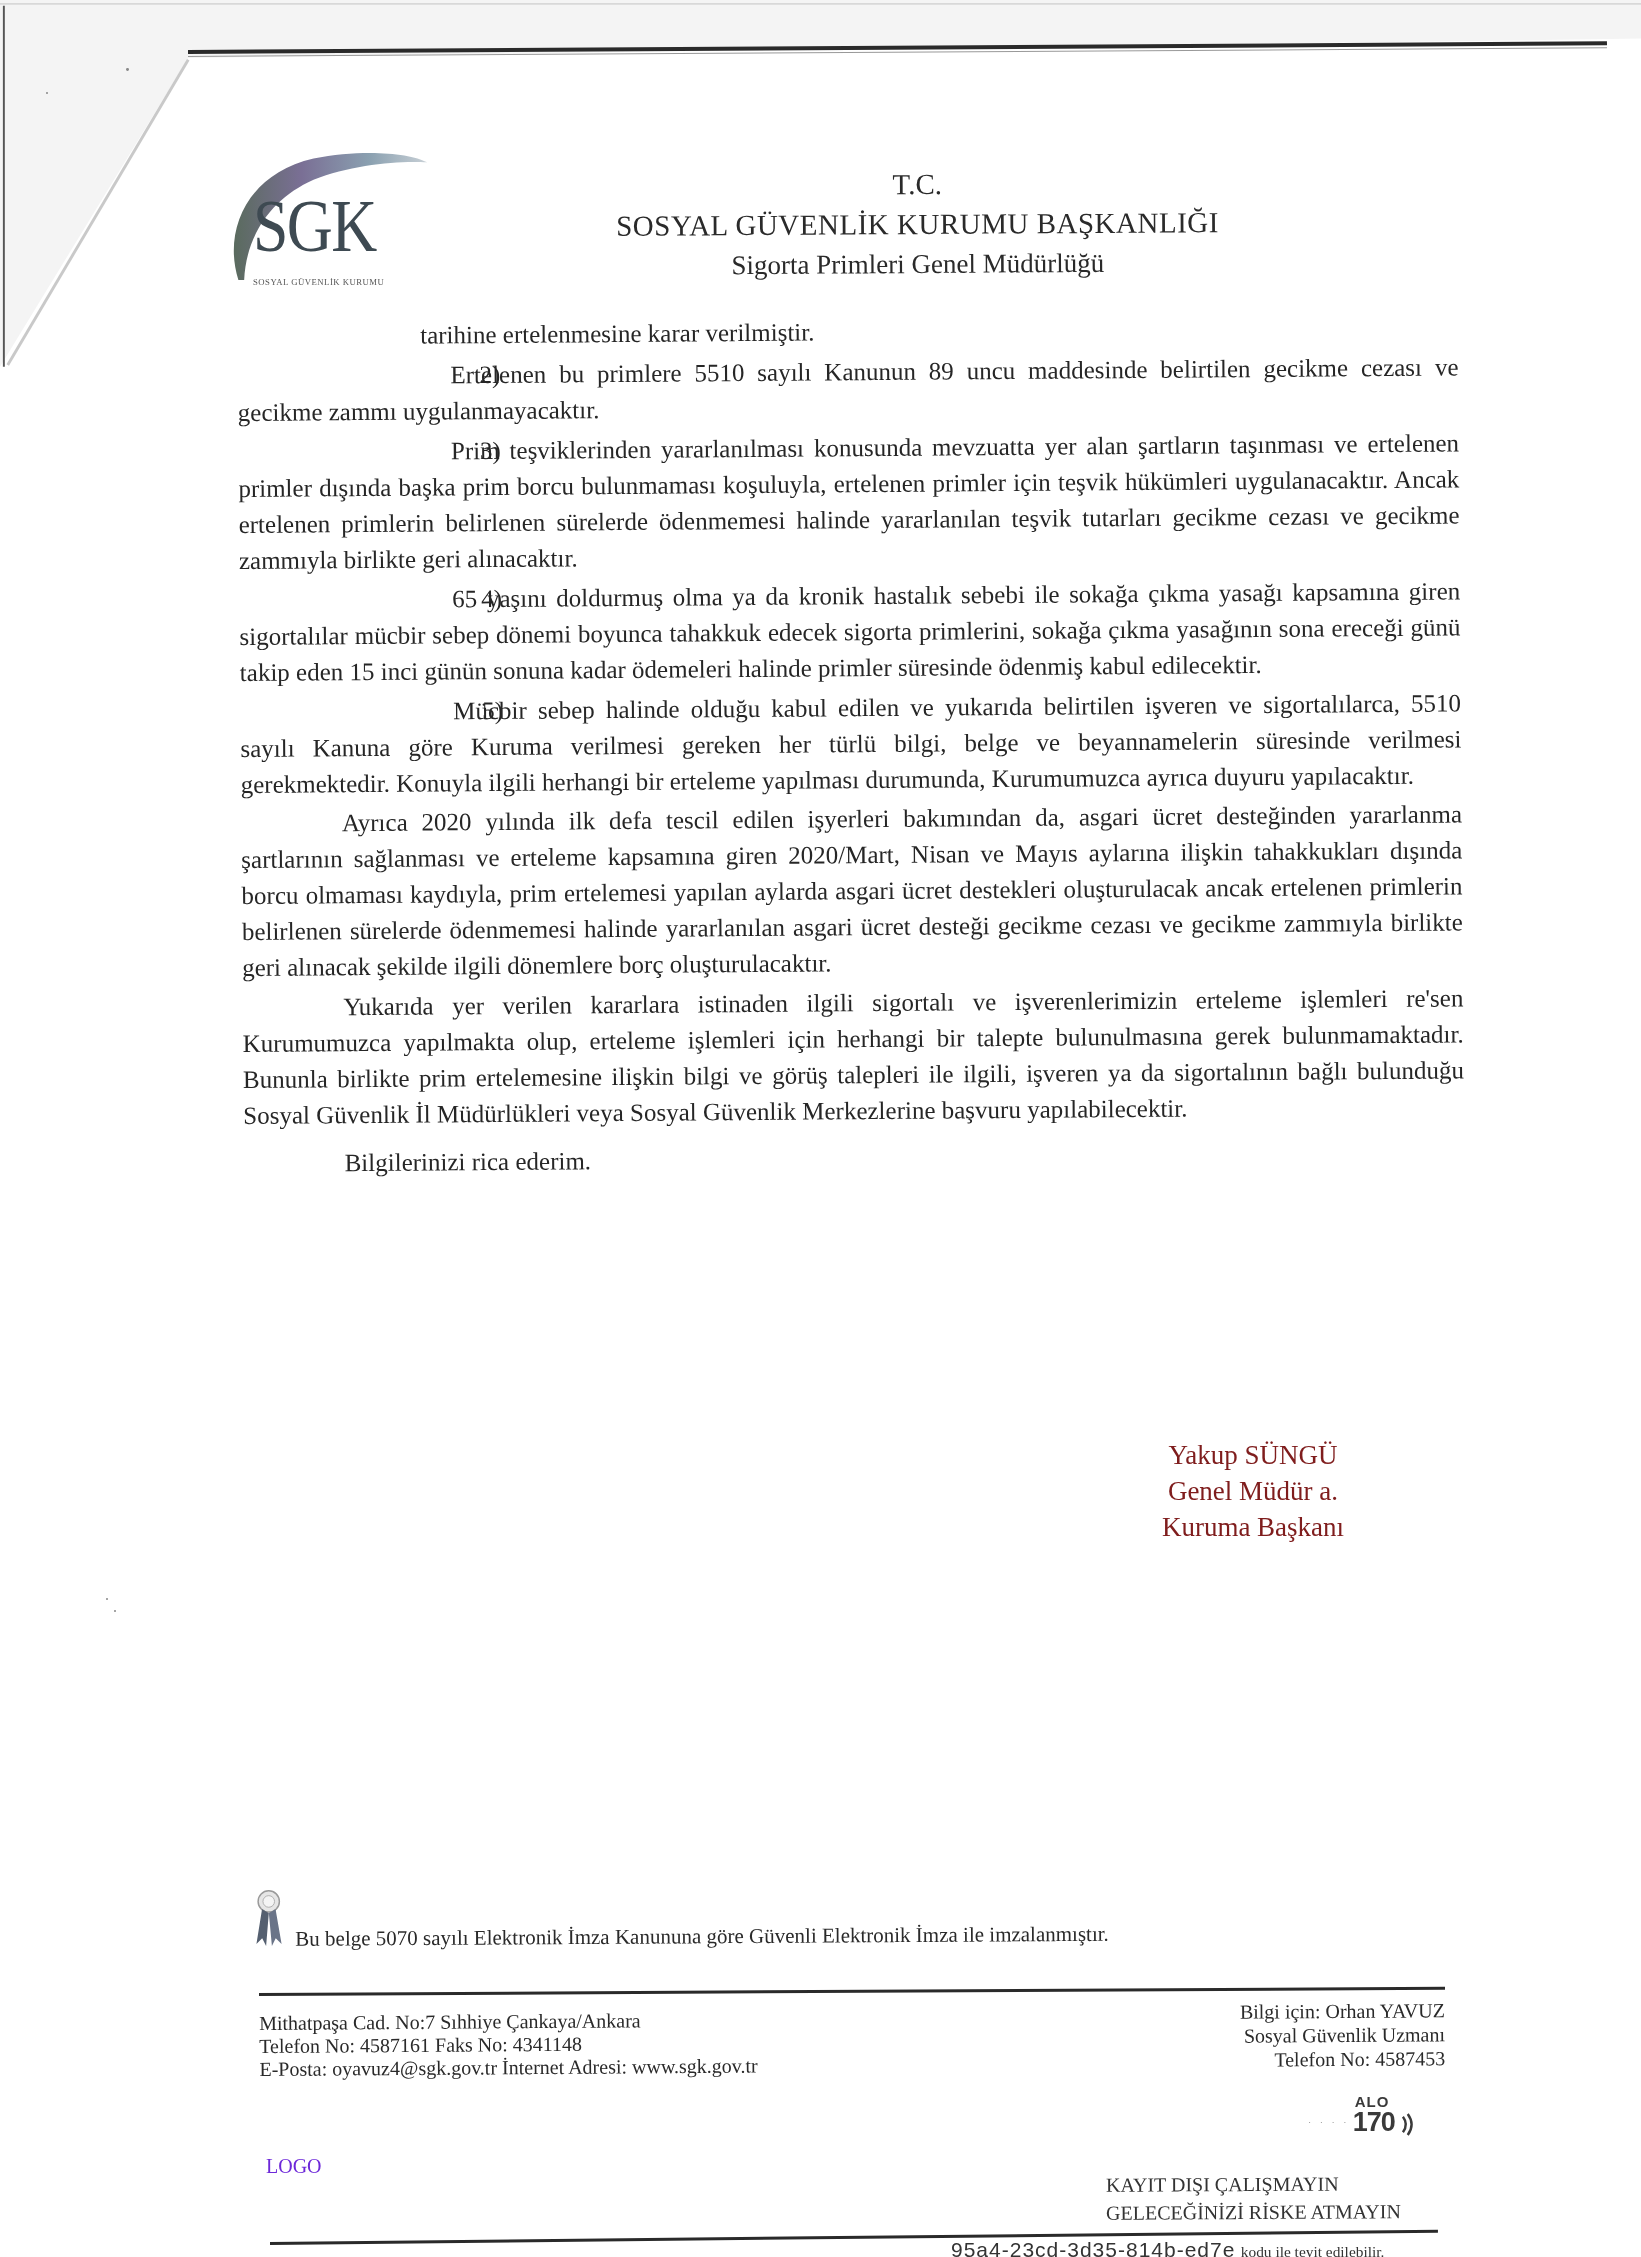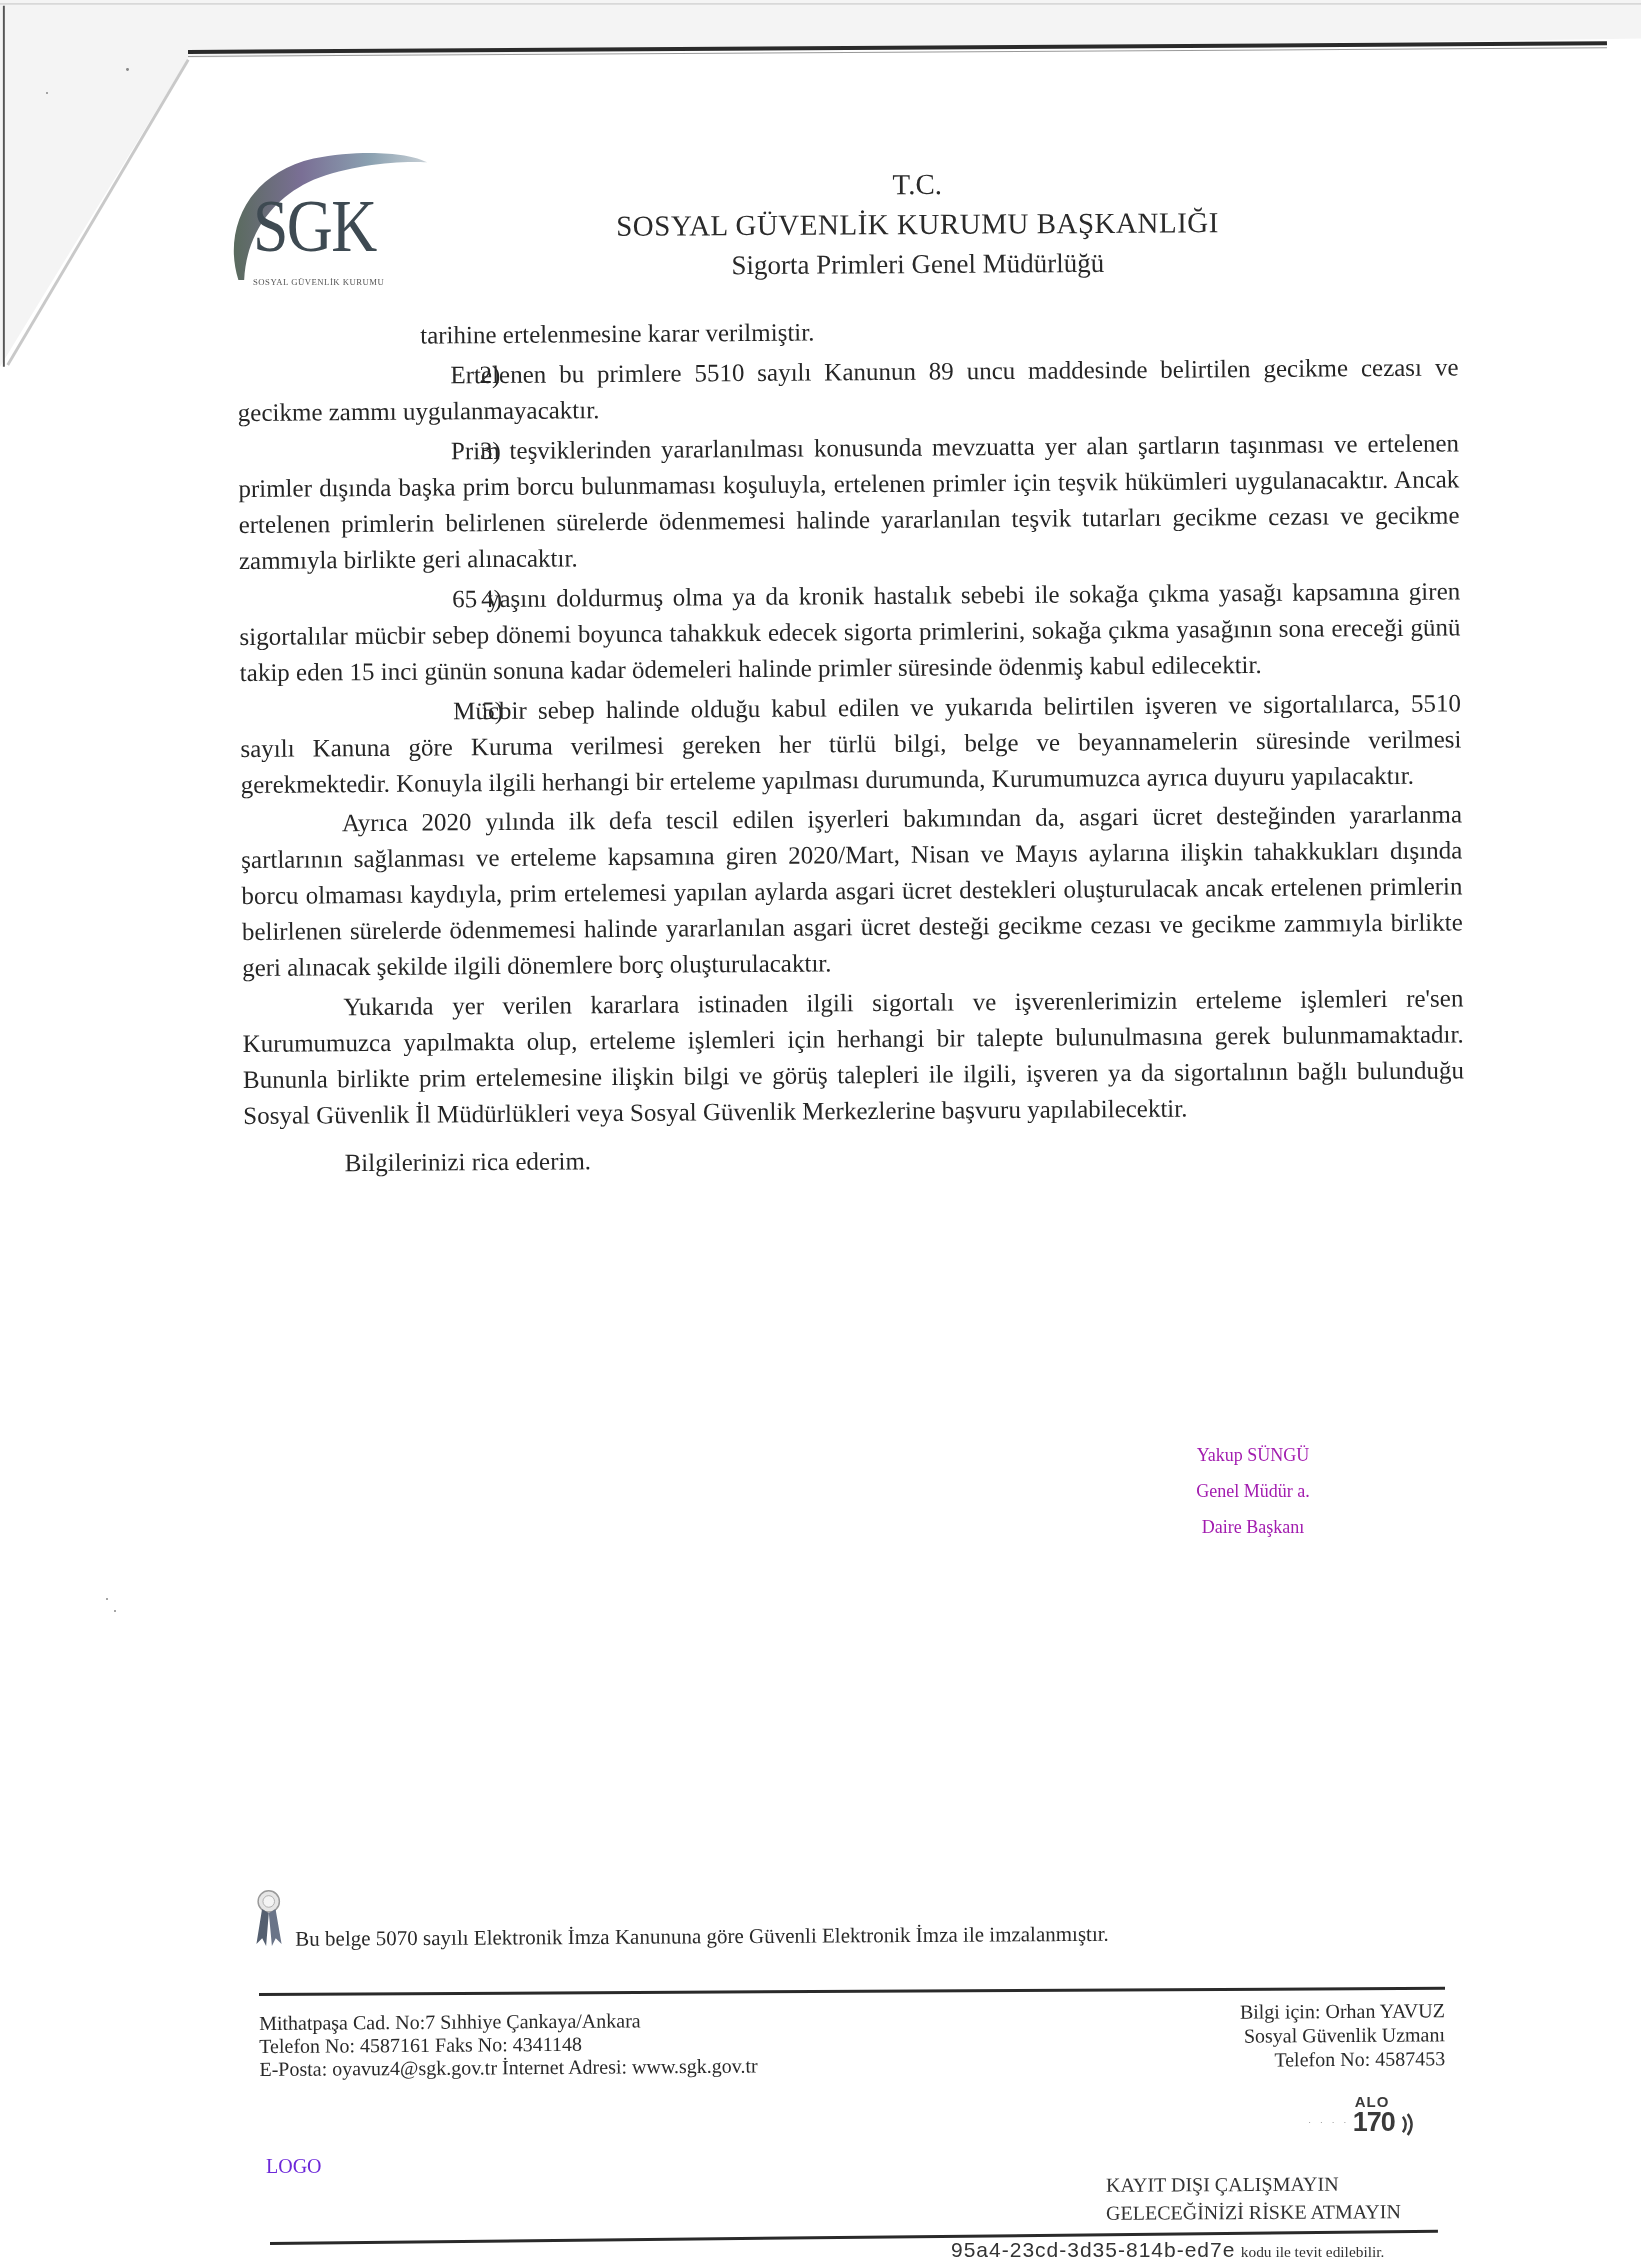--- a/index.html
+++ b/index.html
@@ -47,21 +47,21 @@
     color:#262626;
   }
   .body-text p { margin:0 0 3.9px 0; }
   .indent { text-indent:121px; }
   .num { display:inline-block; width:92px; }
   .first-line { padding-left:183px; }
   .closing { text-indent:101px; margin-top:11.6px !important; }
 
   .signature {
     position:absolute; left:1137px; top:1437px; width:232px; text-align:center;
-    font-size:18px; line-height:36px; color:#a21caf;
+    font-size:27px; line-height:36px; color:#7f1d1d;
   }
   .esign {
     position:absolute; left:253px; top:1888px; width:1062px; height:68px;
     transform:rotate(-0.35deg); transform-origin:left top;
   }
   .esign-icon {
     position:absolute; left:0; top:0; width:41px; height:60px;
   }
   .esign-text {
     position:absolute; left:42px; top:39px; font-size:21px; white-space:nowrap; color:#2a2a2a;
@@ -149,21 +149,21 @@
   <p class="indent"><span class="num">5)</span><span>Mücbir sebep halinde olduğu kabul edilen ve yukarıda belirtilen işveren ve sigortalılarca, 5510 sayılı Kanuna göre Kuruma verilmesi gereken her türlü bilgi, belge ve beyannamelerin süresinde verilmesi gerekmektedir. Konuyla ilgili herhangi bir erteleme yapılması durumunda, Kurumumuzca ayrıca duyuru yapılacaktır.</span></p>
 
   <p class="indent" style="text-indent:101px;">Ayrıca 2020 yılında ilk defa tescil edilen işyerleri bakımından da, asgari ücret desteğinden yararlanma şartlarının sağlanması ve erteleme kapsamına giren 2020/Mart, Nisan ve Mayıs aylarına ilişkin tahakkukları dışında borcu olmaması kaydıyla, prim ertelemesi yapılan aylarda asgari ücret destekleri oluşturulacak ancak ertelenen primlerin belirlenen sürelerde ödenmemesi halinde yararlanılan asgari ücret desteği gecikme cezası ve gecikme zammıyla birlikte geri alınacak şekilde ilgili dönemlere borç oluşturulacaktır.</p>
   <p class="indent" style="text-indent:101px;">Yukarıda yer verilen kararlara istinaden ilgili sigortalı ve işverenlerimizin erteleme işlemleri re'sen Kurumumuzca yapılmakta olup, erteleme işlemleri için herhangi bir talepte bulunulmasına gerek bulunmamaktadır. Bununla birlikte prim ertelemesine ilişkin bilgi ve görüş talepleri ile ilgili, işveren ya da sigortalının bağlı bulunduğu Sosyal Güvenlik İl Müdürlükleri veya Sosyal Güvenlik Merkezlerine başvuru yapılabilecektir.</p>
   <p class="closing">Bilgilerinizi rica ederim.</p>
 </div>
 
 <div class="signature">
   <div>Yakup SÜNGÜ</div>
   <div>Genel Müdür a.</div>
-  <div>Daire Başkanı</div>
+  <div>Kuruma Başkanı</div>
 </div>
 
 <div class="esign">
   <svg class="esign-icon" viewBox="0 0 42 62">
     <circle cx="16" cy="14" r="11" fill="#e6e6e6" stroke="#9a9a9a" stroke-width="1.5"></circle>
     <circle cx="16" cy="14" r="6" fill="#f4f4f4" stroke="#b0b0b0" stroke-width="1"></circle>
     <path d="M9,22 L3,58 L9,52 L13,60 L16,26 Z" fill="#556070"></path>
     <path d="M23,22 L29,58 L23,52 L19,60 L16,26 Z" fill="#6a7488"></path>
   </svg>
   <div class="esign-text">Bu belge 5070 sayılı Elektronik İmza Kanununa göre Güvenli Elektronik İmza ile imzalanmıştır.</div>

